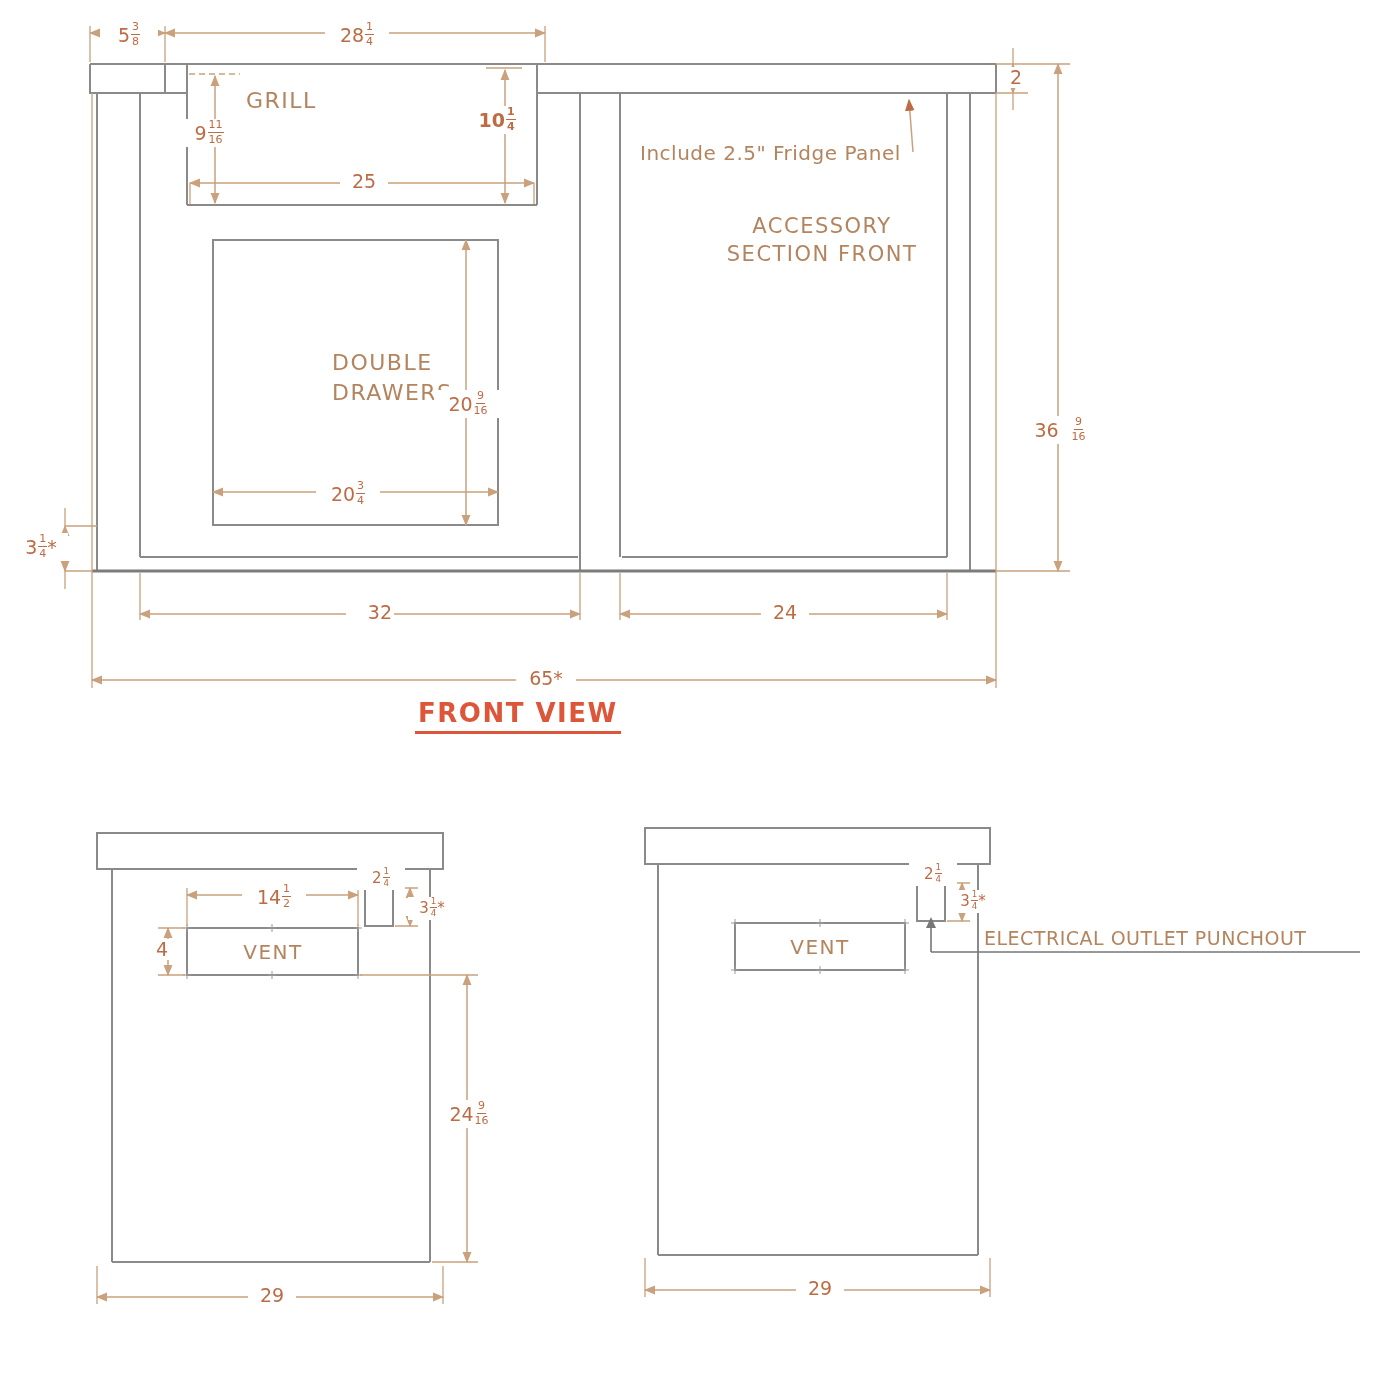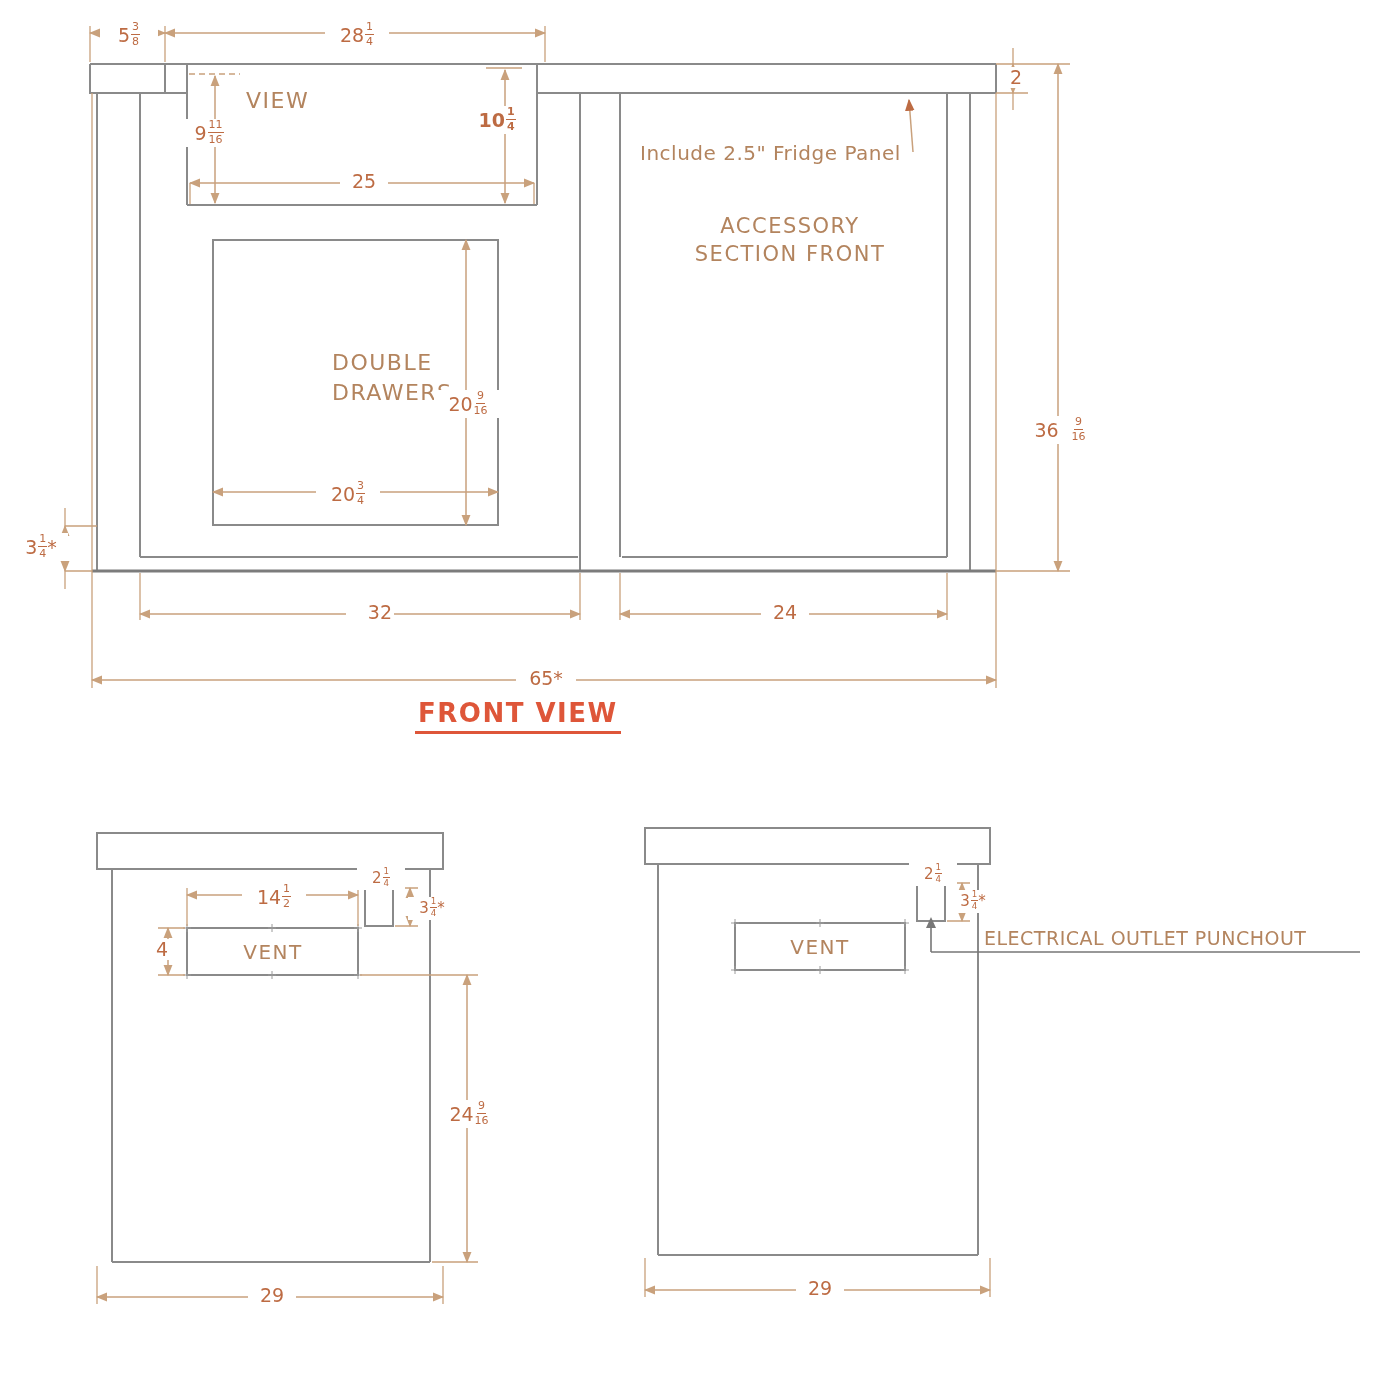--- a/index.html
+++ b/index.html
@@ -16,21 +16,21 @@
   .dim{position:absolute;display:flex;align-items:center;justify-content:center;
        color:var(--dimtext);font-size:19px;line-height:1;background:#fff;
        padding:1px 2px;white-space:nowrap;}
   .dim.sm{font-size:15px;}
   .fr{display:inline-flex;flex-direction:column;align-items:center;font-size:0.58em;
       line-height:1.05;vertical-align:middle;margin-left:1px;transform:translateY(-1px);}
   .fr .n{border-bottom:1px solid currentColor;padding:0 1px 1px 1px;}
   .fr .d{padding-top:1px;}
   .lbl{position:absolute;color:var(--lbltext);font-size:22px;letter-spacing:1.5px;
        white-space:pre-line;line-height:1.35;}
-  .lbl.center{text-align:center;}
+  .lbl.center{text-align:center;margin-left:32px;}
   .note{position:absolute;color:var(--lbltext);font-size:20px;letter-spacing:0.5px;white-space:nowrap;}
   .title{position:absolute;width:300px;text-align:left;color:var(--title);
          font-size:26px;font-weight:bold;letter-spacing:1.5px;}
   .title span{border-bottom:3px solid currentColor;padding:0 3px 3px 3px;}
 </style>
 </head>
 <body>
 
 <div id="canvas">
 
@@ -126,21 +126,21 @@
         <span class="d">8</span>
       </span>
     </div>
   <div class="dim" style="left:325px;top:21px;width:60px;">
       <span>28</span>
       <span class="fr">
         <span class="n">1</span>
         <span class="d">4</span>
       </span>
     </div>
-  <div class="lbl" style="left:246px;top:86px;">VIEW</div>
+  <div class="lbl" style="left:246px;top:86px;">GRILL</div>
   <div class="dim" style="left:178px;top:119px;width:58px;">
       <span>9</span>
       <span class="fr">
         <span class="n">11</span>
         <span class="d">16</span>
       </span>
     </div>
   <div class="dim" style="left:466px;top:106px;width:58px;font-weight:bold;">
       <span>10</span>
       <span class="fr">

